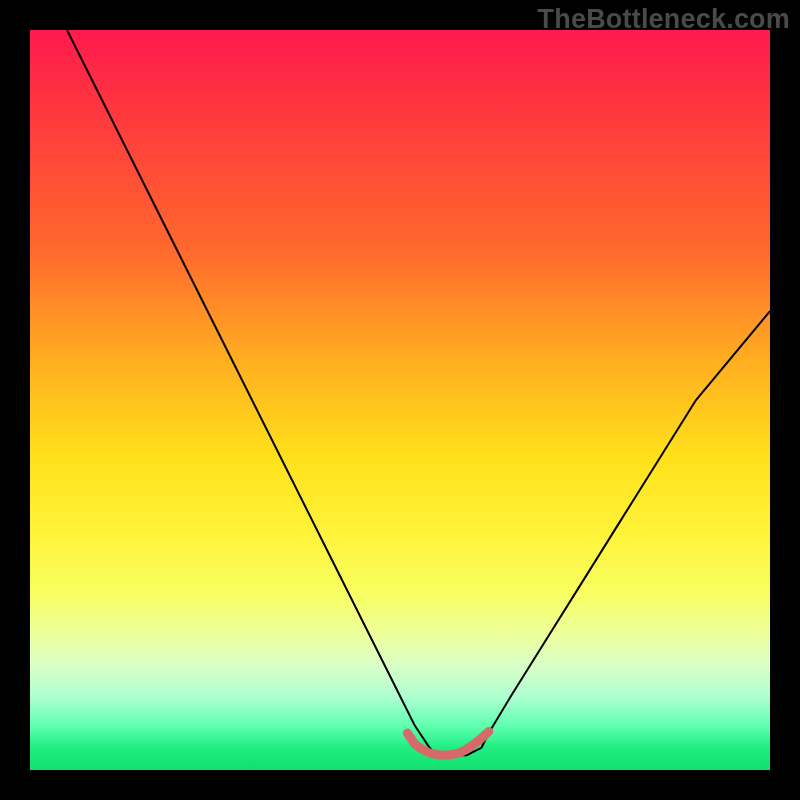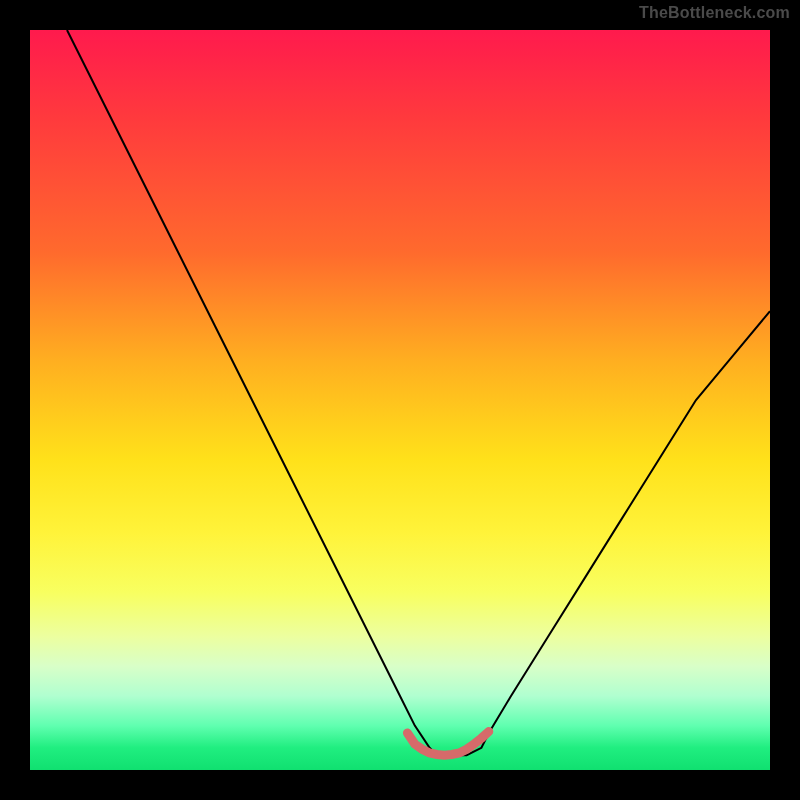--- a/index.html
+++ b/index.html
@@ -15,21 +15,21 @@
     position: relative;
     width: 800px;
     height: 800px;
     background: #000;
   }
   .watermark {
     position: absolute;
     top: 4px;
     right: 10px;
     color: #4a4a4a;
-    font-size: 16px;
+    font-size: 27px;
     font-weight: 600;
     letter-spacing: 0.2px;
     z-index: 5;
   }
   .plot-frame {
     position: absolute;
     left: 30px;
     top: 30px;
     width: 740px;
     height: 740px;

